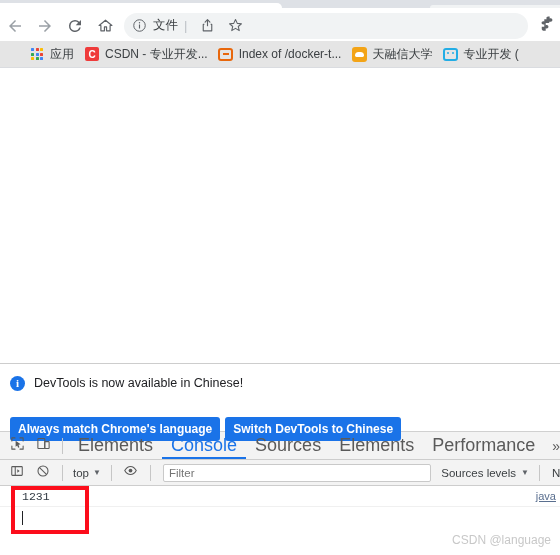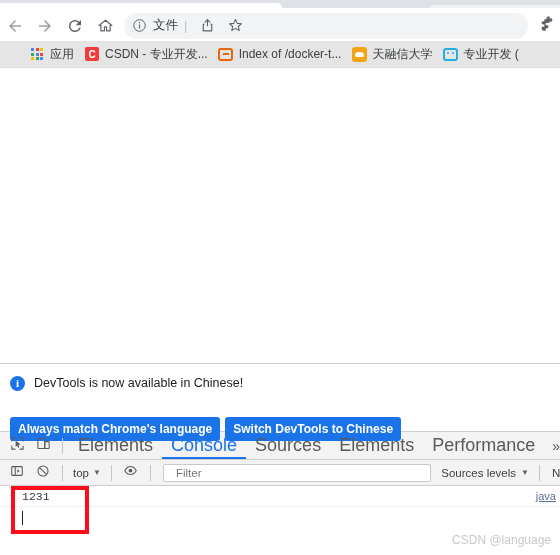--- a/index.html
+++ b/index.html
@@ -366,21 +366,21 @@
   .ctx-select .caret { margin-left: 4px; font-size: 8px; color: #5f6368; }
   .filter-input {
     flex: 1 1 auto;
     height: 18px;
     background: #ffffff;
     border: 1px solid #c9c9c9;
     border-radius: 2px;
     margin: 0 6px;
     font-size: 11.5px;
     color: #3c4043;
-    padding: 0 12px;
+    padding: 0 5px;
     box-sizing: border-box;
     font-family: "Liberation Sans", sans-serif;
     min-width: 0;
     outline: none;
   }
   .filter-input::placeholder { color: #757575; opacity: 1; }
   .levels-select {
     display: flex;
     align-items: center;
     font-size: 11.5px;

